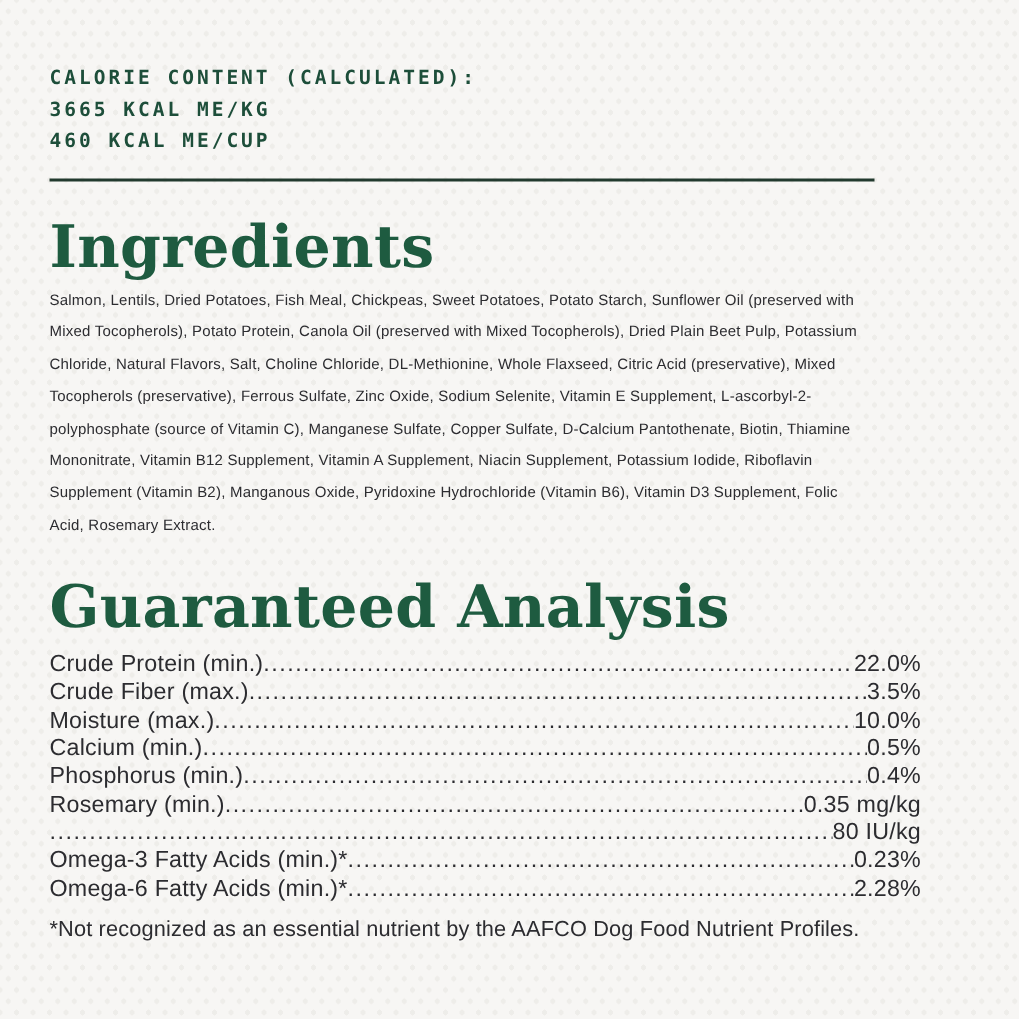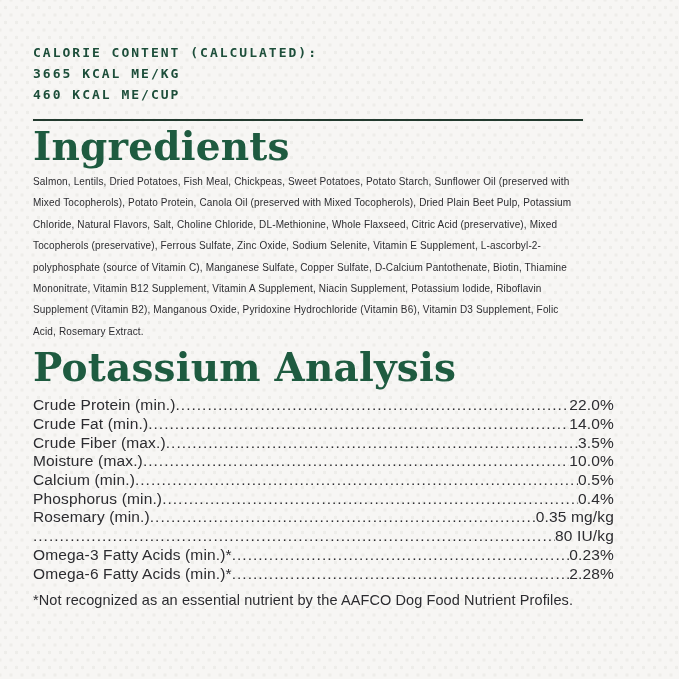--- a/index.html
+++ b/index.html
@@ -36,21 +36,21 @@
     margin-top: 14px;
   }
   
   .section-heading {
     font-family: "DejaVu Serif", "Liberation Serif", serif;
     font-weight: 700;
     font-size: 39px;
     line-height: 47px;
     letter-spacing: 0.2px;
     color: #1e5b40;
-    margin-top: 2px;
+    margin-top: 21px;
   }
   
   .ingredients-text {
     margin-top: 1px;
     font-size: 10px;
     line-height: 21.4px;
     letter-spacing: 0.15px;
     max-width: 614px;
   }
   
@@ -95,32 +95,27 @@
     <div>3665 KCAL ME/KG</div>
     <div>460 KCAL ME/CUP</div>
   </div>
 
   <hr class="divider">
 
   <h1 class="section-heading">Ingredients</h1>
 
   <p class="ingredients-text">Salmon, Lentils, Dried Potatoes, Fish Meal, Chickpeas, Sweet Potatoes, Potato Starch, Sunflower Oil (preserved with Mixed Tocopherols), Potato Protein, Canola Oil (preserved with Mixed Tocopherols), Dried Plain Beet Pulp, Potassium Chloride, Natural Flavors, Salt, Choline Chloride, DL-Methionine, Whole Flaxseed, Citric Acid (preservative), Mixed Tocopherols (preservative), Ferrous Sulfate, Zinc Oxide, Sodium Selenite, Vitamin E Supplement, L-ascorbyl-2-polyphosphate (source of Vitamin C), Manganese Sulfate, Copper Sulfate, D-Calcium Pantothenate, Biotin, Thiamine Mononitrate, Vitamin B12 Supplement, Vitamin A Supplement, Niacin Supplement, Potassium Iodide, Riboflavin Supplement (Vitamin B2), Manganous Oxide, Pyridoxine Hydrochloride (Vitamin B6), Vitamin D3 Supplement, Folic Acid, Rosemary Extract.</p>
 
-  <h1 class="section-heading">Potassium Analysis</h1>
+  <h1 class="section-heading">Guaranteed Analysis</h1>
 
   <div class="analysis-table">
     <div class="analysis-row">
       <span class="row-label">Crude Protein (min.)</span>
       <span class="dot-leader"></span>
       <span class="row-value">22.0%</span>
-    </div>
-    <div class="analysis-row">
-      <span class="row-label">Crude Fat (min.)</span>
-      <span class="dot-leader"></span>
-      <span class="row-value">14.0%</span>
     </div>
     <div class="analysis-row">
       <span class="row-label">Crude Fiber (max.)</span>
       <span class="dot-leader"></span>
       <span class="row-value">3.5%</span>
     </div>
     <div class="analysis-row">
       <span class="row-label">Moisture (max.)</span>
       <span class="dot-leader"></span>
       <span class="row-value">10.0%</span>

